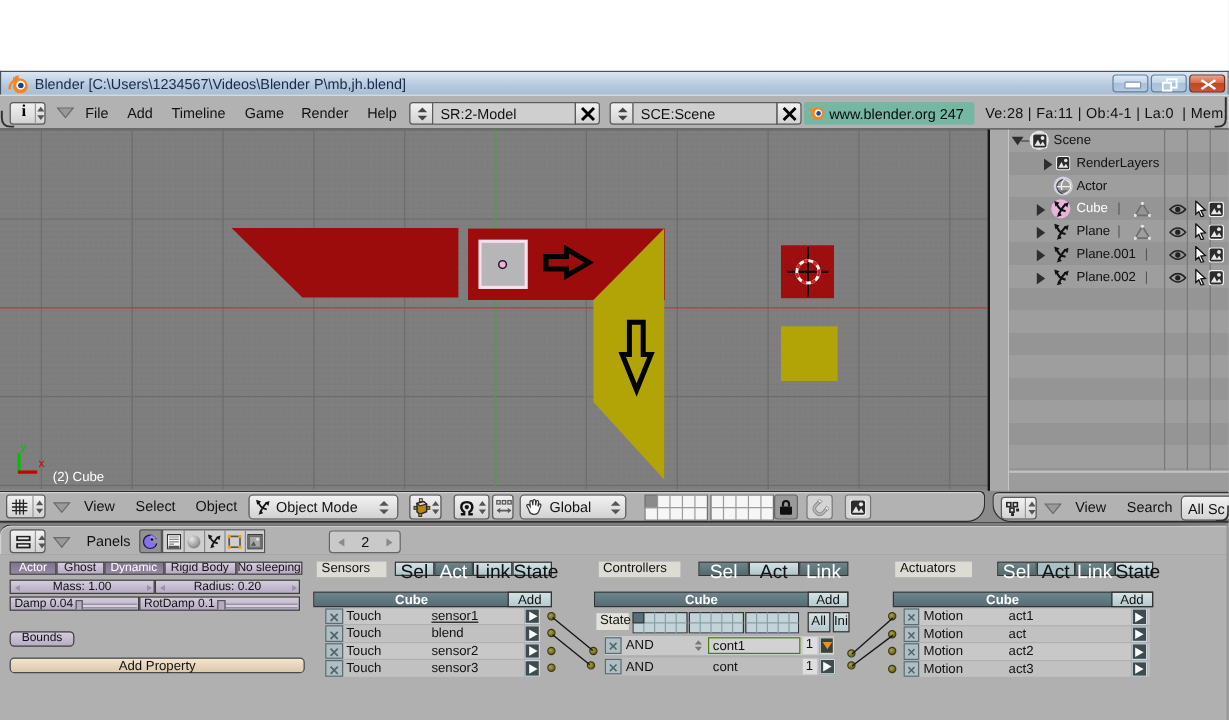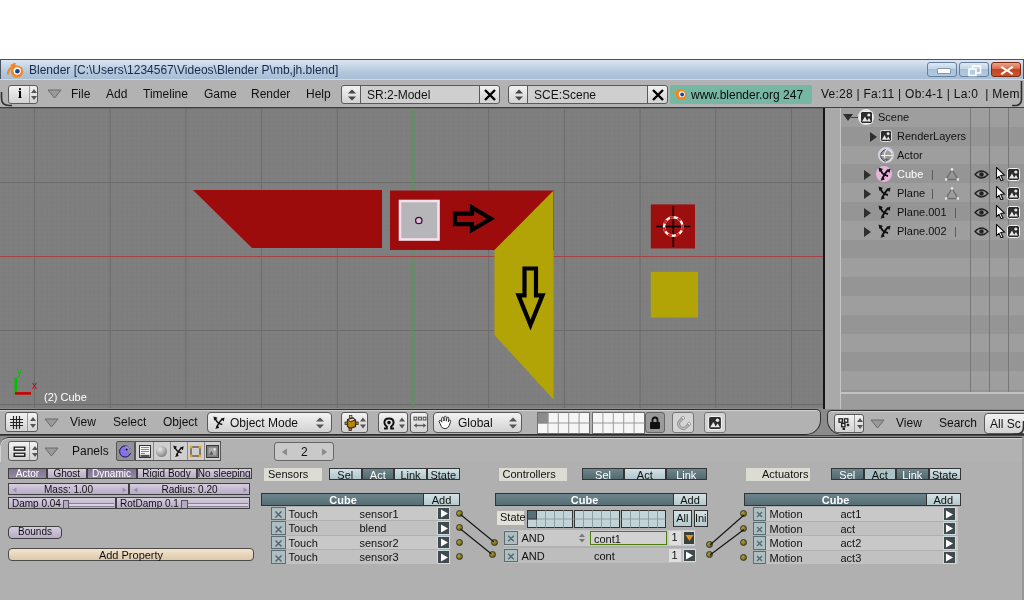--- a/index.html
+++ b/index.html
@@ -23,21 +23,21 @@
 #vheader{left:0;top:301px;width:821px;height:26px;background:#b2b2b2;border:1px solid #2e2e2e;border-left:none;border-radius:0 5px 15px 0;box-sizing:border-box;box-shadow:inset 0 1px 0 #d2d2d2;}
 #oheader{left:827px;top:302px;width:197px;height:25px;background:#b2b2b2;border:1px solid #2e2e2e;border-right:none;border-radius:5px 0 0 15px;box-sizing:border-box;box-shadow:inset 0 1px 0 #d2d2d2;}
 #bheader{left:0;top:329px;width:1024px;height:25px;background:#b2b2b2;border-top:1px solid #2e2e2e;border-radius:9px 0 0 0;box-sizing:border-box;box-shadow:inset 0 1px 0 #d2d2d2,inset 1px 0 0 #d2d2d2;}
 #logic{left:0;top:354px;width:1024px;height:138px;background:#b0b0b0;}
 
 .wbox{position:absolute;background:linear-gradient(180deg,#f2f2f2,#d2d2d2);border:1px solid #5a5a5a;border-radius:3px;box-sizing:border-box;}
 .field{position:absolute;background:#cfcfcf;border:1px solid #5a5a5a;box-sizing:border-box;font-size:12px;color:#111;}
 
 .lavbtn{position:absolute;background:linear-gradient(180deg,#d5cddd,#b7abc6);border:1px solid #3f3f3f;box-sizing:border-box;font-size:10px;line-height:9px;color:#111;text-align:center;white-space:nowrap;overflow:hidden;}
 .lavbtn.pressed{background:linear-gradient(180deg,#7f7490,#9488a5);color:#fff;}
-.tbtn{position:absolute;border:1px solid #343434;box-sizing:border-box;font-size:11px;text-align:center;}
+.tbtn{position:absolute;border:1px solid #343434;box-sizing:border-box;font-size:16px;text-align:center;}
 .tbtn.light{background:linear-gradient(180deg,#d3e1e4,#b0c6cb);color:#111;}
 .tbtn.dark{background:linear-gradient(180deg,#6d858b,#53696e);color:#fff;}
 .label{position:absolute;background:#dcdcd4;color:#111;font-size:11px;}
 .cubebar{position:absolute;height:13px;background:linear-gradient(180deg,#6c858d,#566d74);border:1px solid #333;box-sizing:border-box;}
 .cubebar .t{position:absolute;width:100%;text-align:center;color:#fff;font-size:11px;font-weight:bold;top:0px;}
 .addbtn{position:absolute;background:linear-gradient(180deg,#d4e2e5,#b5cace);border:1px solid #333;box-sizing:border-box;font-size:11px;color:#111;text-align:center;}
 .xbtn{position:absolute;background:#aebfc3;border:1px solid #5c6c70;box-sizing:border-box;}
 .playbtn{position:absolute;background:#3f4b4f;border:1px solid #cfdade;box-sizing:border-box;}
 .srow{position:absolute;background:#c8c8c8;font-size:11px;color:#111;}
 .dot{position:absolute;width:7px;height:7px;border-radius:50%;background:radial-gradient(circle at 35% 35%,#aaa04a,#7e7626 55%,#454010);border:1px solid #3a360f;box-sizing:border-box;}
@@ -599,21 +599,21 @@
       <div class="tbtn dark" style="left:361.5px;top:5.5px;width:32.5px;height:12.5px;">Act</div>
       <div class="tbtn light" style="left:394px;top:5.5px;width:33px;height:12.5px;">Link</div>
       <div class="tbtn light" style="left:427px;top:5.5px;width:32.5px;height:12.5px;">State</div>
       <div class="cubebar" style="left:261px;top:30.5px;width:199px;">
           <div class="t" style="width:162px;">Cube</div>
         </div>
       <div class="addbtn" style="left:423px;top:30.5px;width:37px;height:13px;">Add</div>
 
       <div class="srow" style="left:285.5px;top:44.5px;width:164.5px;height:13.5px;">
           <span class="abs" style="left:3px;top:1px;">Touch</span>
-          <span class="abs" style="left:74px;top:1px;">sensor1</span>
+          <span class="abs" style="left:74px;top:1px;text-decoration:underline;">sensor1</span>
         </div>
       <div class="xbtn" style="left:270.5px;top:44.5px;width:15px;height:13.5px;">
           <svg width="13" height="11" viewBox="0 0 13 11" style="margin:1.5px 0 0 0.5px">
             <path d="M3.5 2.5 L9.5 8.5 M9.5 2.5 L3.5 8.5" stroke="#55676b" stroke-width="1.5"></path>
           </svg>
         </div>
       <div class="playbtn" style="left:437px;top:44.5px;width:13px;height:13.5px;">
           <svg width="9" height="9" viewBox="0 0 9 9" style="margin:1.5px 0 0 1.5px">
             <path d="M1 0.5 L8 4.5 L1 8.5 Z" fill="#fff"></path>
           </svg>
@@ -724,21 +724,21 @@
       <div class="playbtn" style="left:682.5px;top:86.5px;width:13px;height:13.5px;">
           <svg width="9" height="9" viewBox="0 0 9 9" style="margin:1.5px 0 0 1.5px">
             <path d="M1 0.5 L8 4.5 L1 8.5 Z" fill="#fff"></path>
           </svg>
         </div>
       <div class="dot" style="left:491.25px;top:76.75px;"></div>
       <div class="dot" style="left:488.75px;top:88.75px;"></div>
       <div class="dot" style="left:705.75px;top:78.75px;"></div>
       <div class="dot" style="left:705.75px;top:88.75px;"></div>
 
-      <div class="label" style="left:746px;top:5.5px;width:64px;height:13px;"><span style="padding-left:16px;">Actuators</span></div>
+      <div class="label" style="left:746px;top:5.5px;width:64px;height:13px;"><span style="padding-left:4px;">Actuators</span></div>
       <div class="tbtn dark" style="left:831px;top:5.5px;width:32.5px;height:12.5px;">Sel</div>
       <div class="tbtn light" style="left:863.5px;top:5.5px;width:32.5px;height:12.5px;background:#a9c0c4;">Act</div>
       <div class="tbtn dark" style="left:896px;top:5.5px;width:32.5px;height:12.5px;">Link</div>
       <div class="tbtn light" style="left:928.5px;top:5.5px;width:32.5px;height:12.5px;">State</div>
       <div class="cubebar" style="left:743.5px;top:30.5px;width:217.5px;">
           <div class="t" style="width:182px;">Cube</div>
         </div>
       <div class="addbtn" style="left:925.5px;top:30.5px;width:35.5px;height:13px;">Add</div>
 
       <div class="srow" style="left:765.5px;top:45px;width:192.5px;height:13.5px;">

